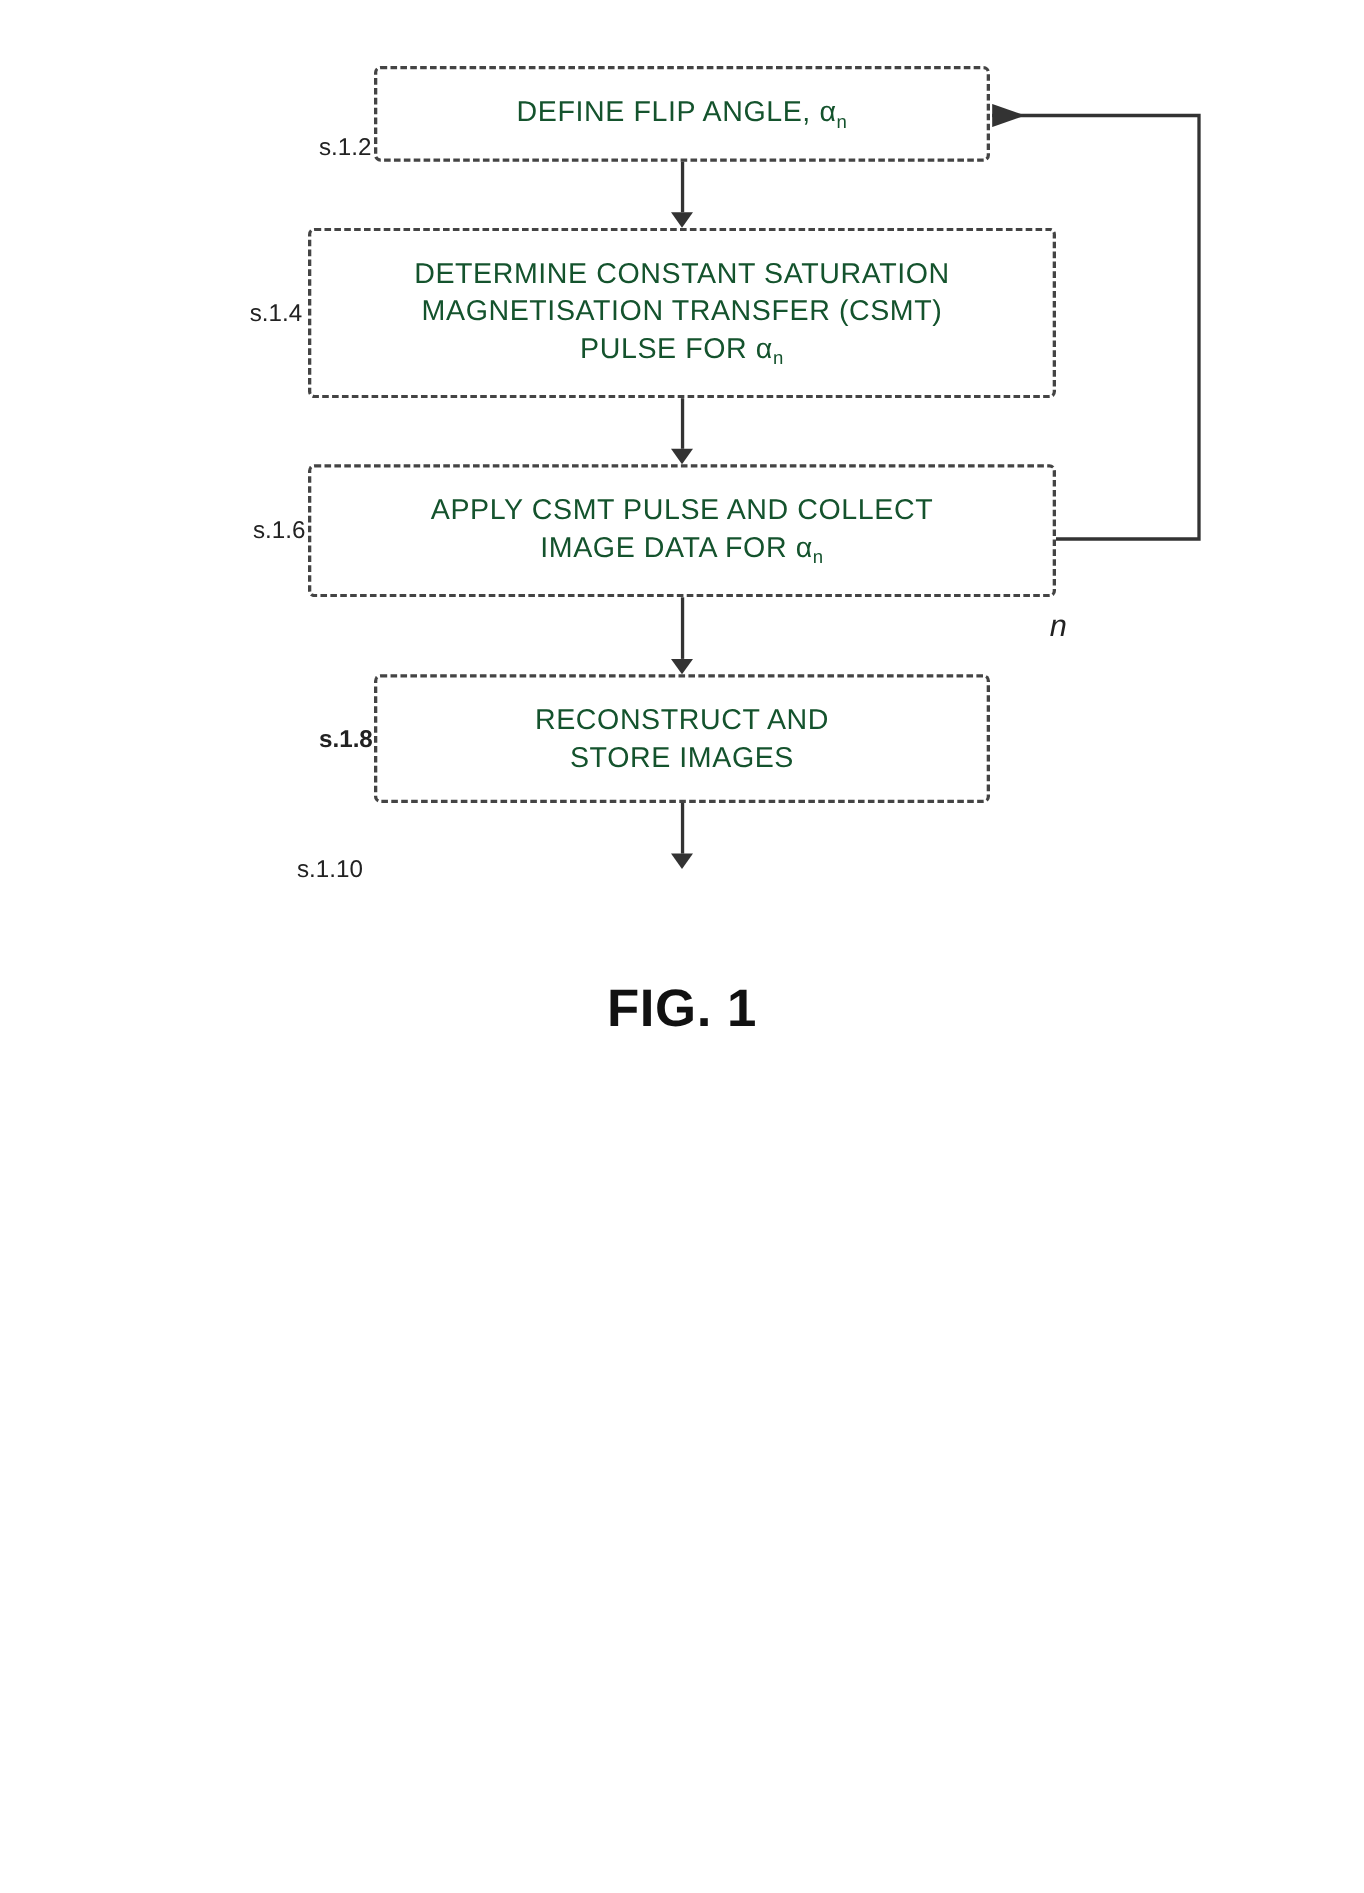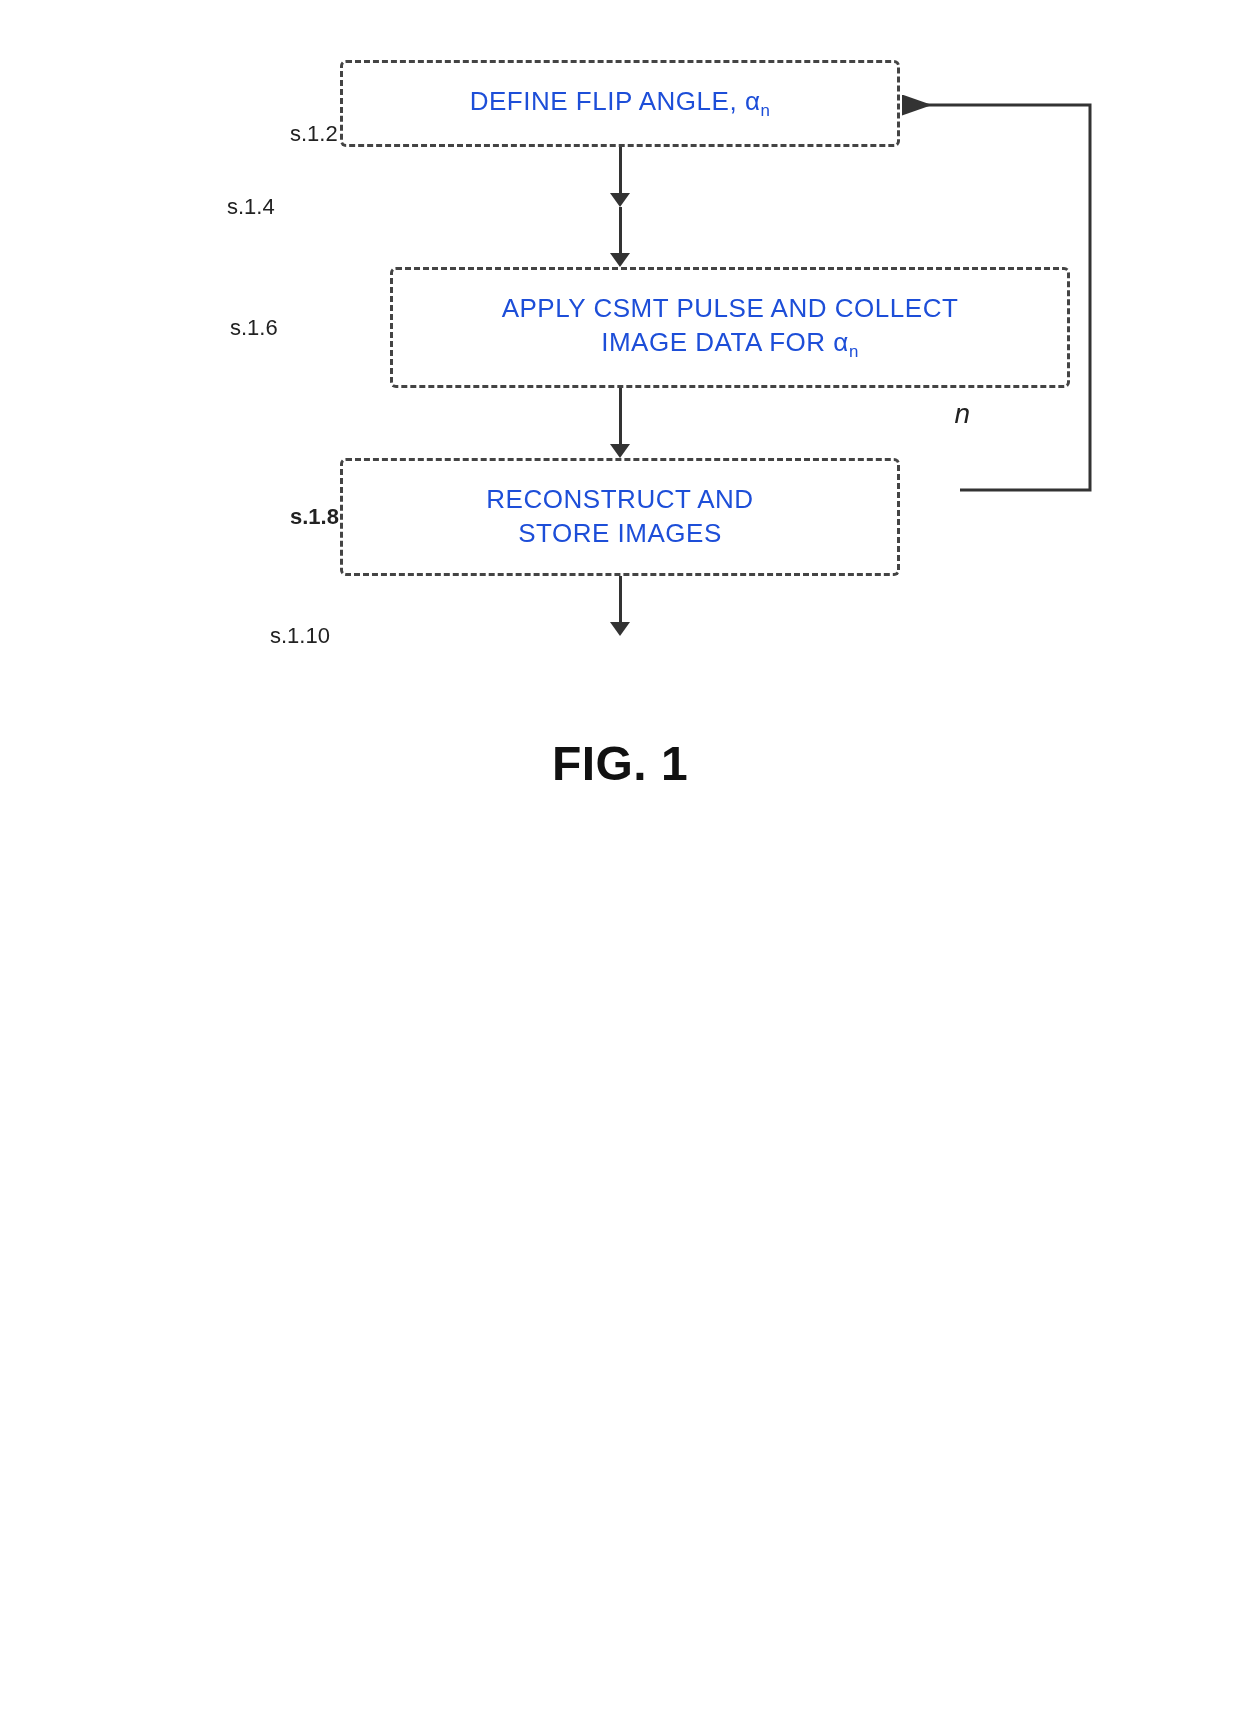--- a/index.html
+++ b/index.html
@@ -42,21 +42,21 @@
       white-space: nowrap;
     }
 
     .step-box {
       border: 3px dashed #444;
       border-radius: 6px;
       background: #fff;
       text-align: center;
       font-size: 26px;
       font-weight: 500;
-      color: #1d4ed8;
+      color: #14532d;
       letter-spacing: 0.02em;
       line-height: 1.3;
       padding: 22px 30px;
       position: relative;
     }
 
     .step-box.wide {
       width: 680px;
     }
 
@@ -125,30 +125,33 @@
   </div>
 
   <div class="arrow-down">
     <div class="line"></div>
     <div class="arrowhead"></div>
   </div>
 
   <div class="step-row">
     <div style="position:relative; display:flex; align-items:center; justify-content:center; width:100%;">
       <span class="step-label" style="left:57px;text-align:right;">s.1.4</span>
+      <div class="step-box wide">
+        <span>DETERMINE CONSTANT SATURATION<br>MAGNETISATION TRANSFER (CSMT)<br>PULSE FOR α<sub>n</sub></span>
+      </div>
     </div>
   </div>
 
   <div class="arrow-down">
     <div class="line"></div>
     <div class="arrowhead"></div>
   </div>
 
   <div class="step-row">
-    <div style="position:relative; display:flex; align-items:center; justify-content:flex-end; width:100%;">
+    <div style="position:relative; display:flex; align-items:center; justify-content:center; width:100%;">
       <span class="step-label" style="left:60px;">s.1.6</span>
       <div class="step-box wide">
         <span>APPLY CSMT PULSE AND COLLECT<br>IMAGE DATA FOR α<sub>n</sub></span>
       </div>
     </div>
   </div>
 
   <div style="position:relative; width:100%; display:flex; flex-direction:column; align-items:center;">
 
     <div class="arrow-down" style="height:70px;">

